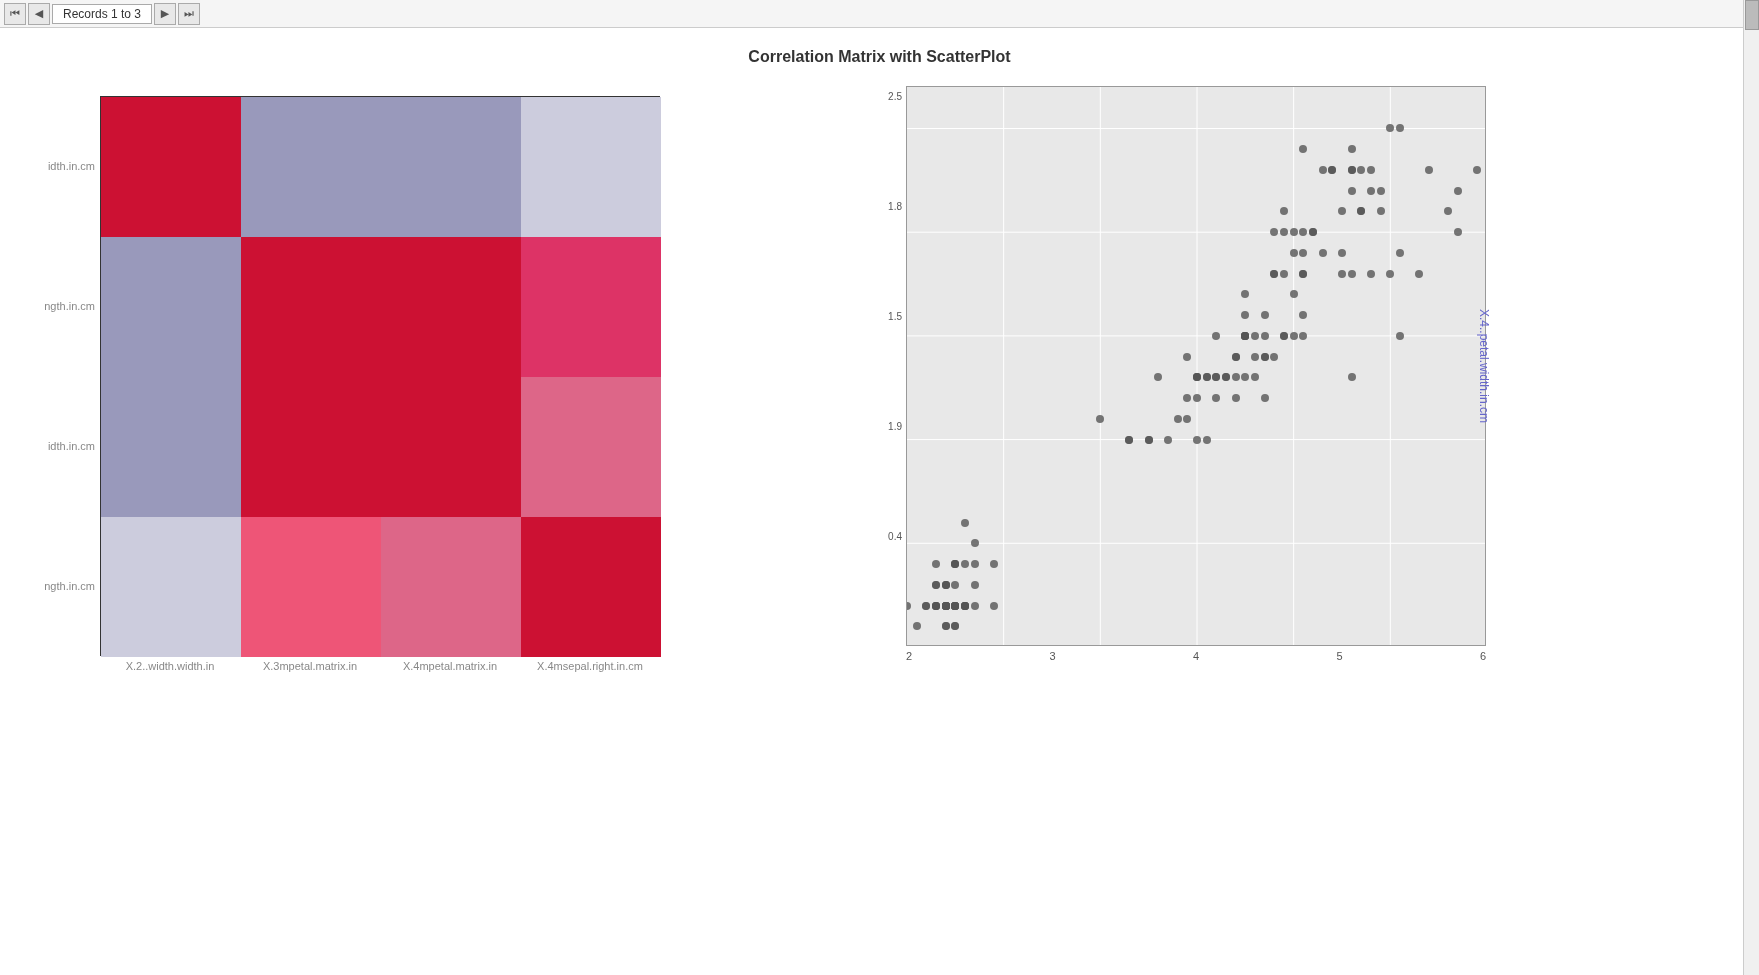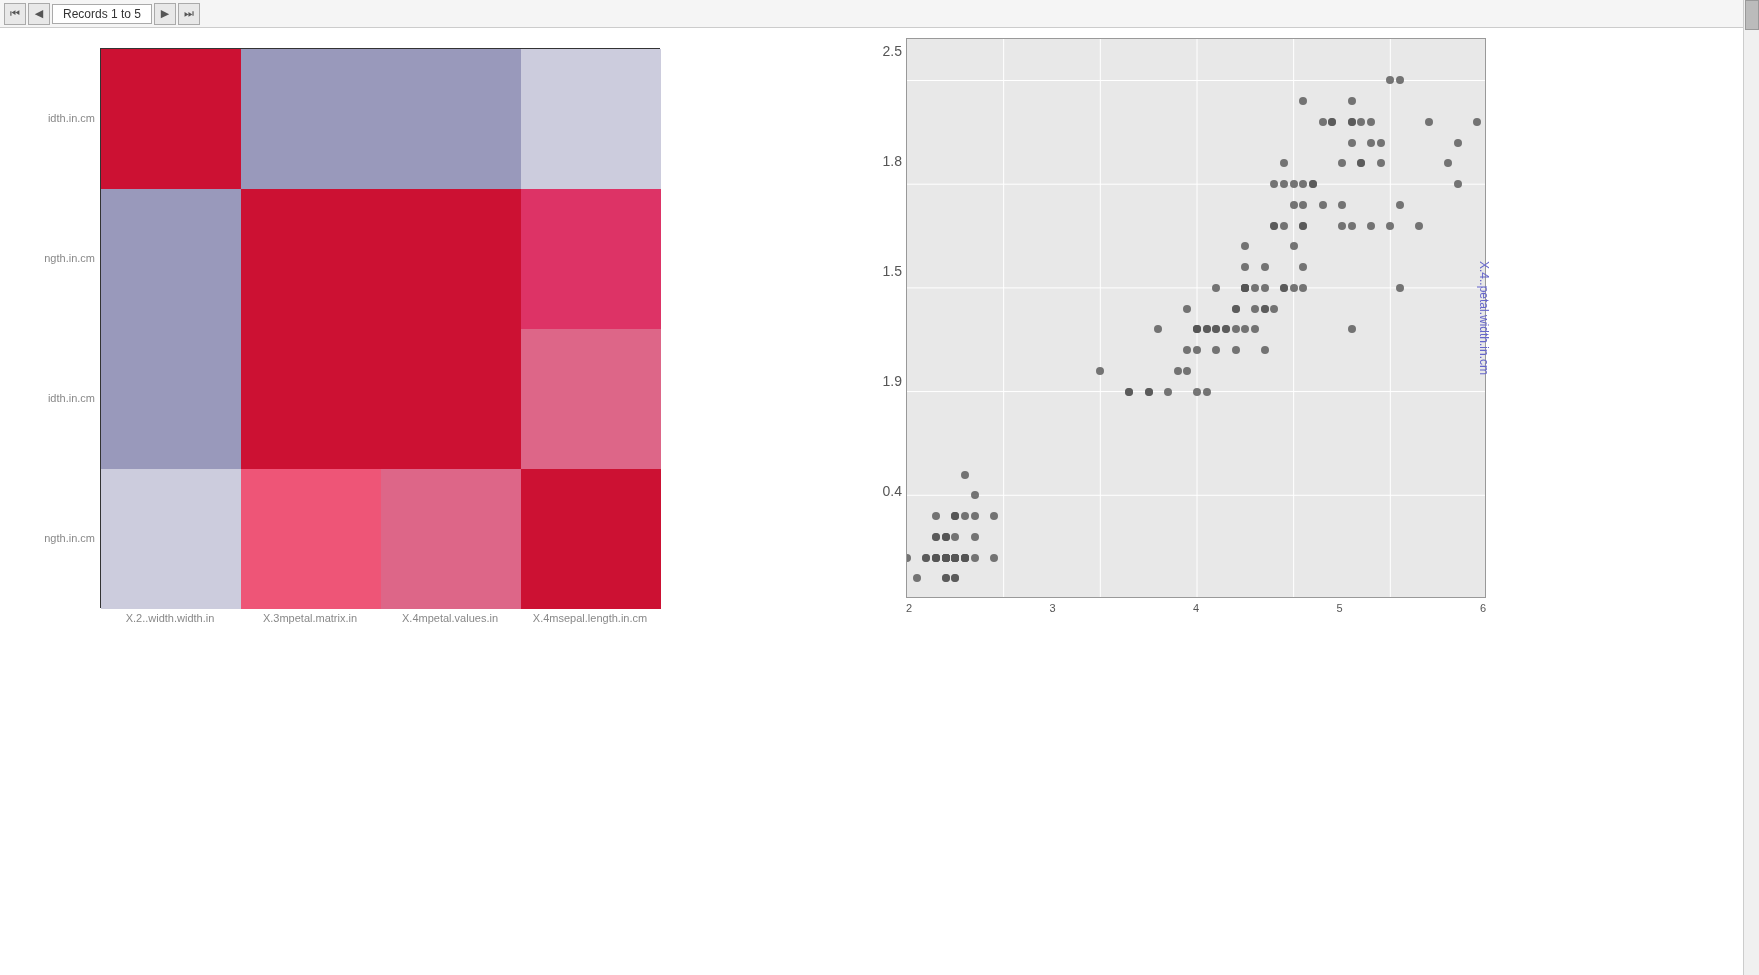--- a/index.html
+++ b/index.html
@@ -132,21 +132,21 @@
       display: flex;
       flex-direction: column;
       justify-content: space-between;
       height: 560px;
       padding: 5px 0;
       align-items: flex-end;
       padding-right: 4px;
     }
 
     .y-tick {
-      font-size: 14px;
+      font-size: 10px;
       color: #555;
     }
 
     .scatter-plot-area {
       position: relative;
       width: 580px;
       height: 560px;
       background: #e8e8e8;
       border: 1px solid #999;
       overflow: hidden;
@@ -203,26 +203,27 @@
       background: #bbb;
       border: 1px solid #999;
     }
   </style>
 </head>
 <body>
 
 <div class="nav-bar">
   <button class="nav-btn">⏮</button>
   <button class="nav-btn">◀</button>
-  <div class="nav-label">Records 1 to 5</div>
+  <div class="nav-label">Records 1 to 3</div>
   <button class="nav-btn">▶</button>
   <button class="nav-btn">⏭</button>
 </div>
 
 <div class="main-content">
+  <div class="page-title">Correlation Matrix with ScatterPlot</div>
 
   <div class="panels">
 
     <div class="left-panel">
       <div class="matrix-container">
 
         <div class="y-labels" id="y-labels-container">
             <div class="y-label">idth.in.cm</div>
             <div class="y-label">ngth.in.cm</div>
             <div class="y-label">idth.in.cm</div>
@@ -244,22 +245,22 @@
             <div class="matrix-cell" style="background: rgb(221, 102, 136);"></div>
             <div class="matrix-cell" style="background: rgb(204, 204, 221);"></div>
             <div class="matrix-cell" style="background: rgb(238, 85, 119);"></div>
             <div class="matrix-cell" style="background: rgb(221, 102, 136);"></div>
             <div class="matrix-cell" style="background: rgb(204, 17, 51);"></div>
           </div>
 
         <div class="x-labels" id="x-labels-container">
             <div class="x-label">X.2..width.width.in</div>
             <div class="x-label">X.3mpetal.matrix.in</div>
-            <div class="x-label">X.4mpetal.values.in</div>
-            <div class="x-label">X.4msepal.length.in.cm</div>
+            <div class="x-label">X.4mpetal.matrix.in</div>
+            <div class="x-label">X.4msepal.right.in.cm</div>
           </div>
       </div>
 
     </div>
 
     <div class="right-panel">
       <div style="display:flex; flex-direction:row; align-items:flex-start;">
 
         <div style="display:flex; flex-direction:column; align-items:flex-end; width:46px; position:relative;">
           <div class="y-tick-labels" id="scatter-y-ticks">

